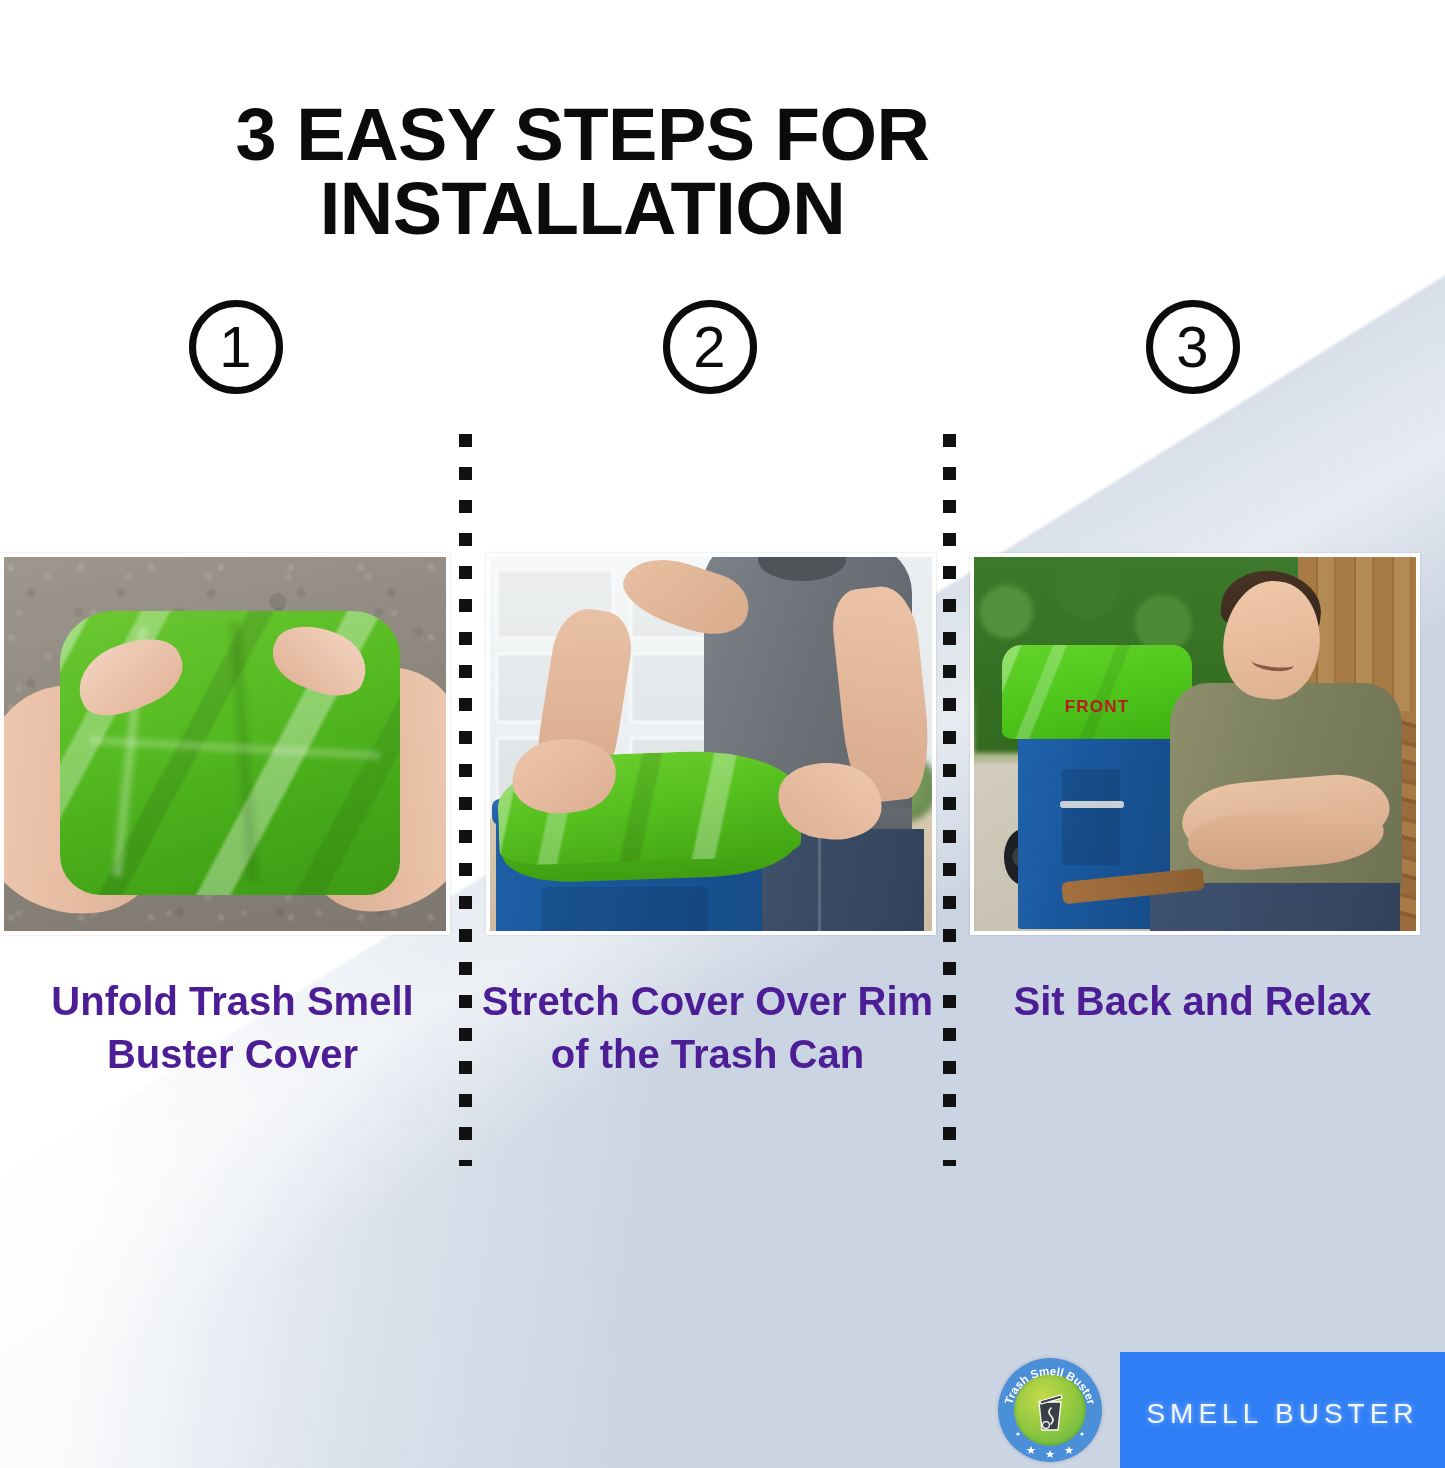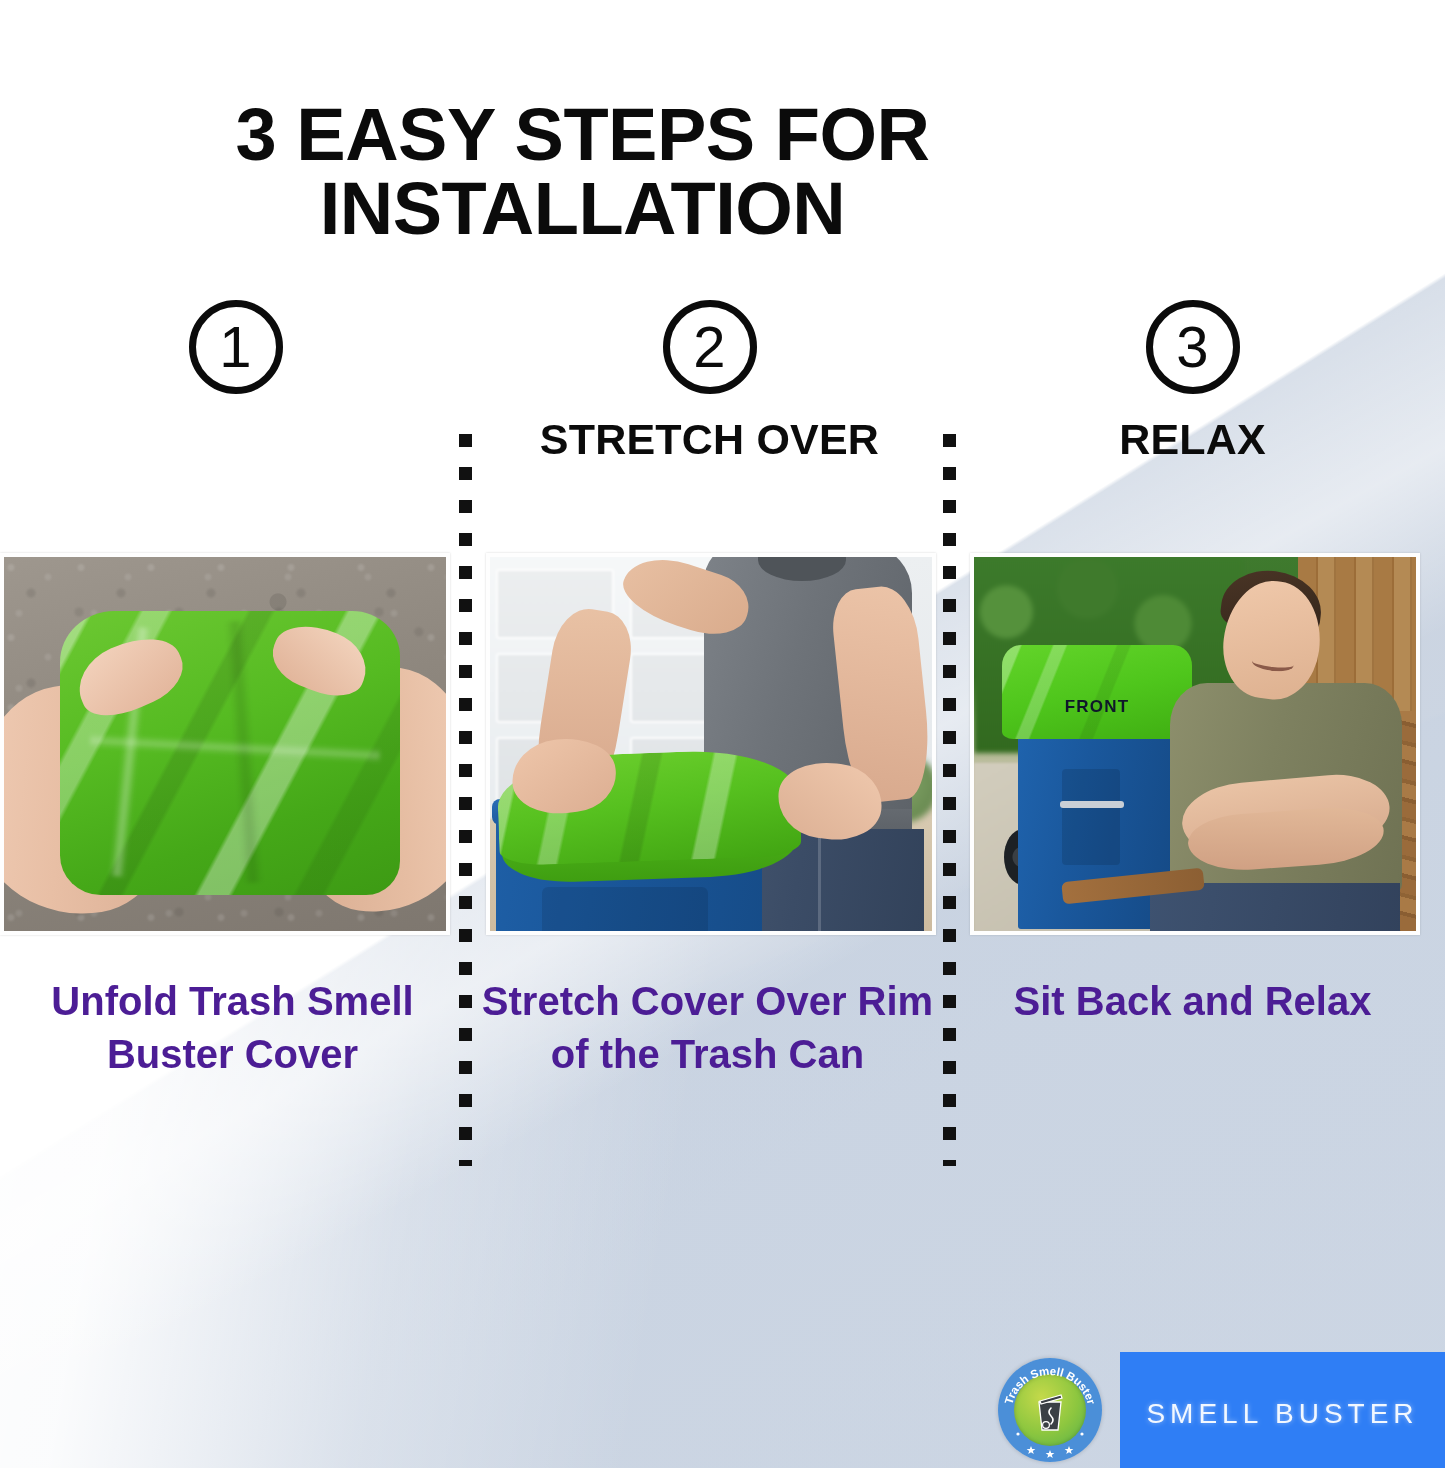--- a/index.html
+++ b/index.html
@@ -261,21 +261,21 @@
     border-radius:50%; }
   .p3-cover { position:absolute; left:28px; top:88px; width:190px; height:94px;
     background:
       linear-gradient(112deg, rgba(255,255,255,.30) 0 8%, rgba(255,255,255,0) 9% 22%,
                       rgba(255,255,255,.24) 23% 28%, rgba(255,255,255,0) 29% 50%,
                       rgba(0,0,0,.08) 51% 56%, rgba(255,255,255,0) 57% 100%),
       linear-gradient(168deg,#63d42a 0%,#4fc61c 50%,#3fae12 100%);
     border-radius:10% 10% 6% 6% / 22% 22% 8% 8%; }
   .p3-front-label {
     position:absolute; left:28px; top:140px; width:190px; text-align:center;
-    font-size:17px; font-weight:bold; color:#0f172a; letter-spacing:1.2px;
+    font-size:17px; font-weight:bold; color:#b91c1c; letter-spacing:1.2px;
     font-family:"Liberation Sans", sans-serif;
   }
   .p3-bench-back { position:absolute; right:-4px; top:154px; width:130px; height:230px;
     background:repeating-linear-gradient(14deg,
       #9a6b3b 0 15px, #8a5e32 15px 19px, #a97a46 19px 33px, #8f6335 33px 37px); }
   .p3-bench-arm { position:absolute; left:88px; top:318px; width:142px; height:22px;
     background:linear-gradient(90deg,#a3703e,#8c5f33); border-radius:6px;
     transform:rotate(-6deg); }
   .p3-head { position:absolute; left:250px; top:24px; width:96px; height:118px;
     background:linear-gradient(160deg,#f0c9ab,#ddb08f);
@@ -363,28 +363,26 @@
   <div id="col-1" class="col">
     <div class="step-number-badge">
       <span>1</span>
     </div>
   </div>
 
   <div id="col-2" class="col">
     <div class="step-number-badge">
       <span>2</span>
     </div>
-    <div class="step-title">STRETCH OVER</div>
   </div>
 
   <div id="col-3" class="col">
     <div class="step-number-badge">
       <span>3</span>
     </div>
-    <div class="step-title">RELAX</div>
   </div>
 
   <div id="photo-1" class="photo-frame">
     <div class="photo-inner">
       <div class="p1-bg"></div>
       <div class="p1-grain"></div>
       <div class="p1-hand-l"></div>
       <div class="p1-hand-r"></div>
       <div class="p1-cover"></div>
       <div class="p1-fold-a"></div>

